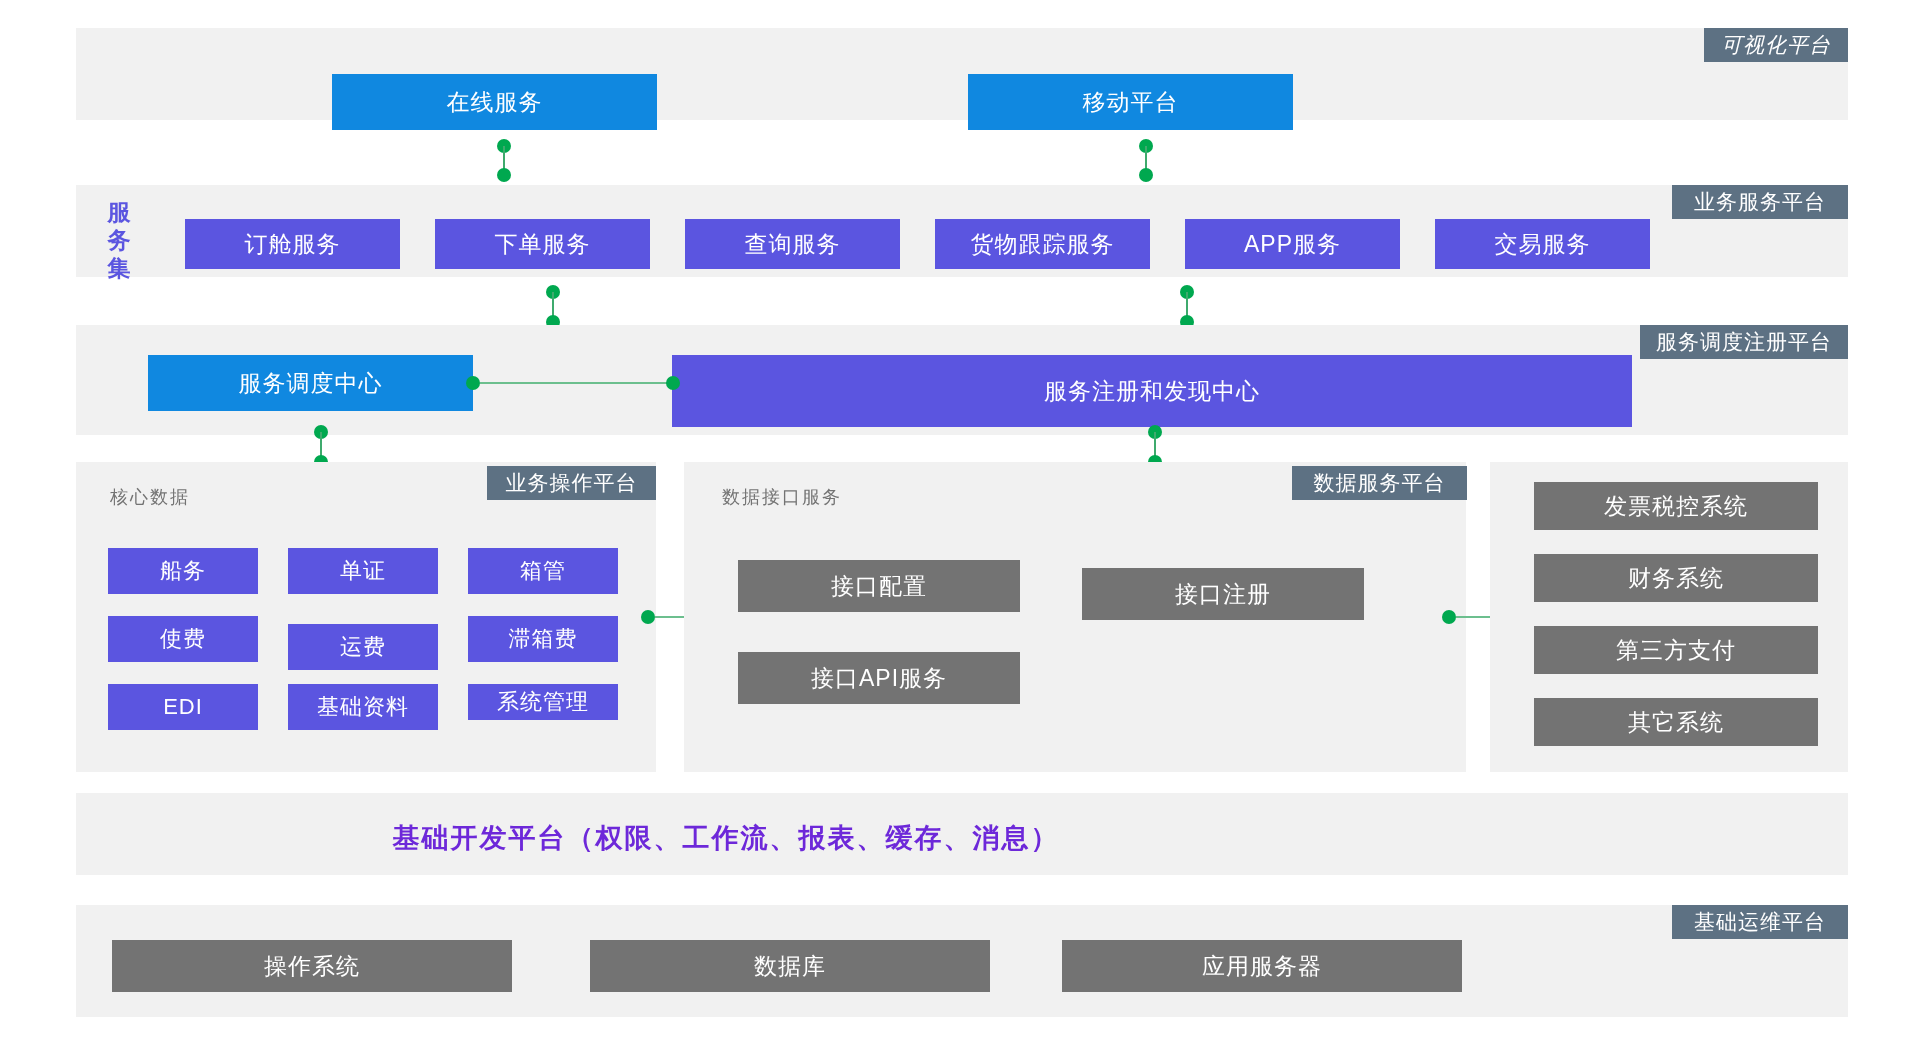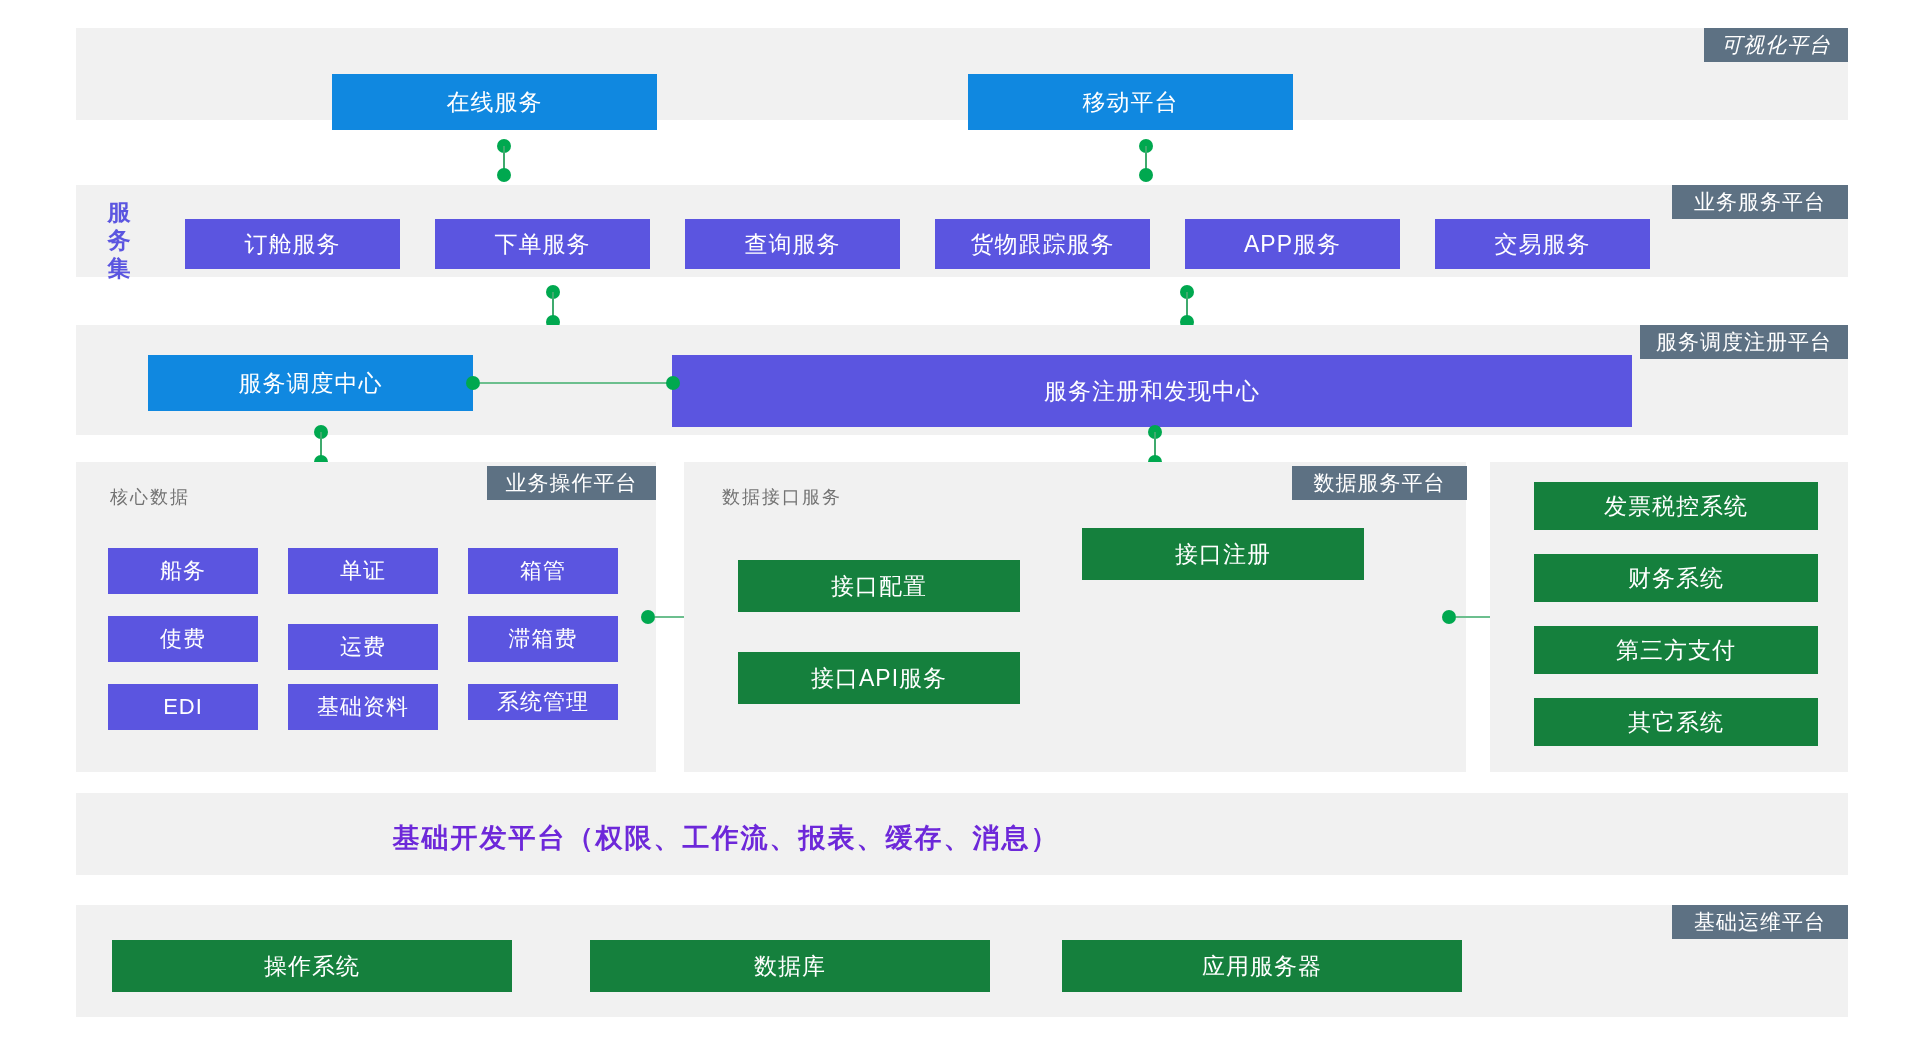--- a/index.html
+++ b/index.html
@@ -52,21 +52,21 @@
     align-items: center;
     justify-content: center;
     color: #ffffff;
     font-size: 23px;
     letter-spacing: 1px;
     box-sizing: border-box;
     white-space: nowrap;
   }
   .box.blue   { background: #1088e0; }
   .box.purple { background: #5b55e0; }
-  .box.teal   { background: #15803d; }
+  .box.teal   { background: #737373; }
 
   .box.small { font-size: 22px; }
 
   
   .sec-head {
     position: absolute;
     color: #737373;
     font-weight: normal;
     font-size: 18px;
     letter-spacing: 2px;
@@ -212,21 +212,21 @@
   <div class="dot" style="left:691px; top:610px;"></div>
 
   <div class="subpanel" style="left:684px; top:462px; width:782px; height:310px;"></div>
 
   <div class="sec-head" style="left:722px; top:485px;">数据接口服务</div>
 
   <div class="plat-tag" style="left:1292px; top:466px; width:175px;">数据服务平台</div>
 
   <div class="box teal" style="left:738px; top:560px; width:282px; height:52px;">接口配置</div>
 
-  <div class="box teal" style="left:1082px; top:528px; width:282px; height:52px;">接口注册</div>
+  <div class="box teal" style="left:1082px; top:568px; width:282px; height:52px;">接口注册</div>
 
   <div class="box teal" style="left:738px; top:652px; width:282px; height:52px;">接口API服务</div>
 
   <div class="dot" style="left:1442px; top:610px;"></div>
   <div class="hline" style="left:1456px; top:616px; width:38px;"></div>
   <div class="dot" style="left:1492px; top:610px;"></div>
 
   <div class="subpanel" style="left:1490px; top:462px; width:358px; height:310px;"></div>
 
   <div class="box teal" style="left:1534px; top:482px; width:284px; height:48px;">发票税控系统</div>

